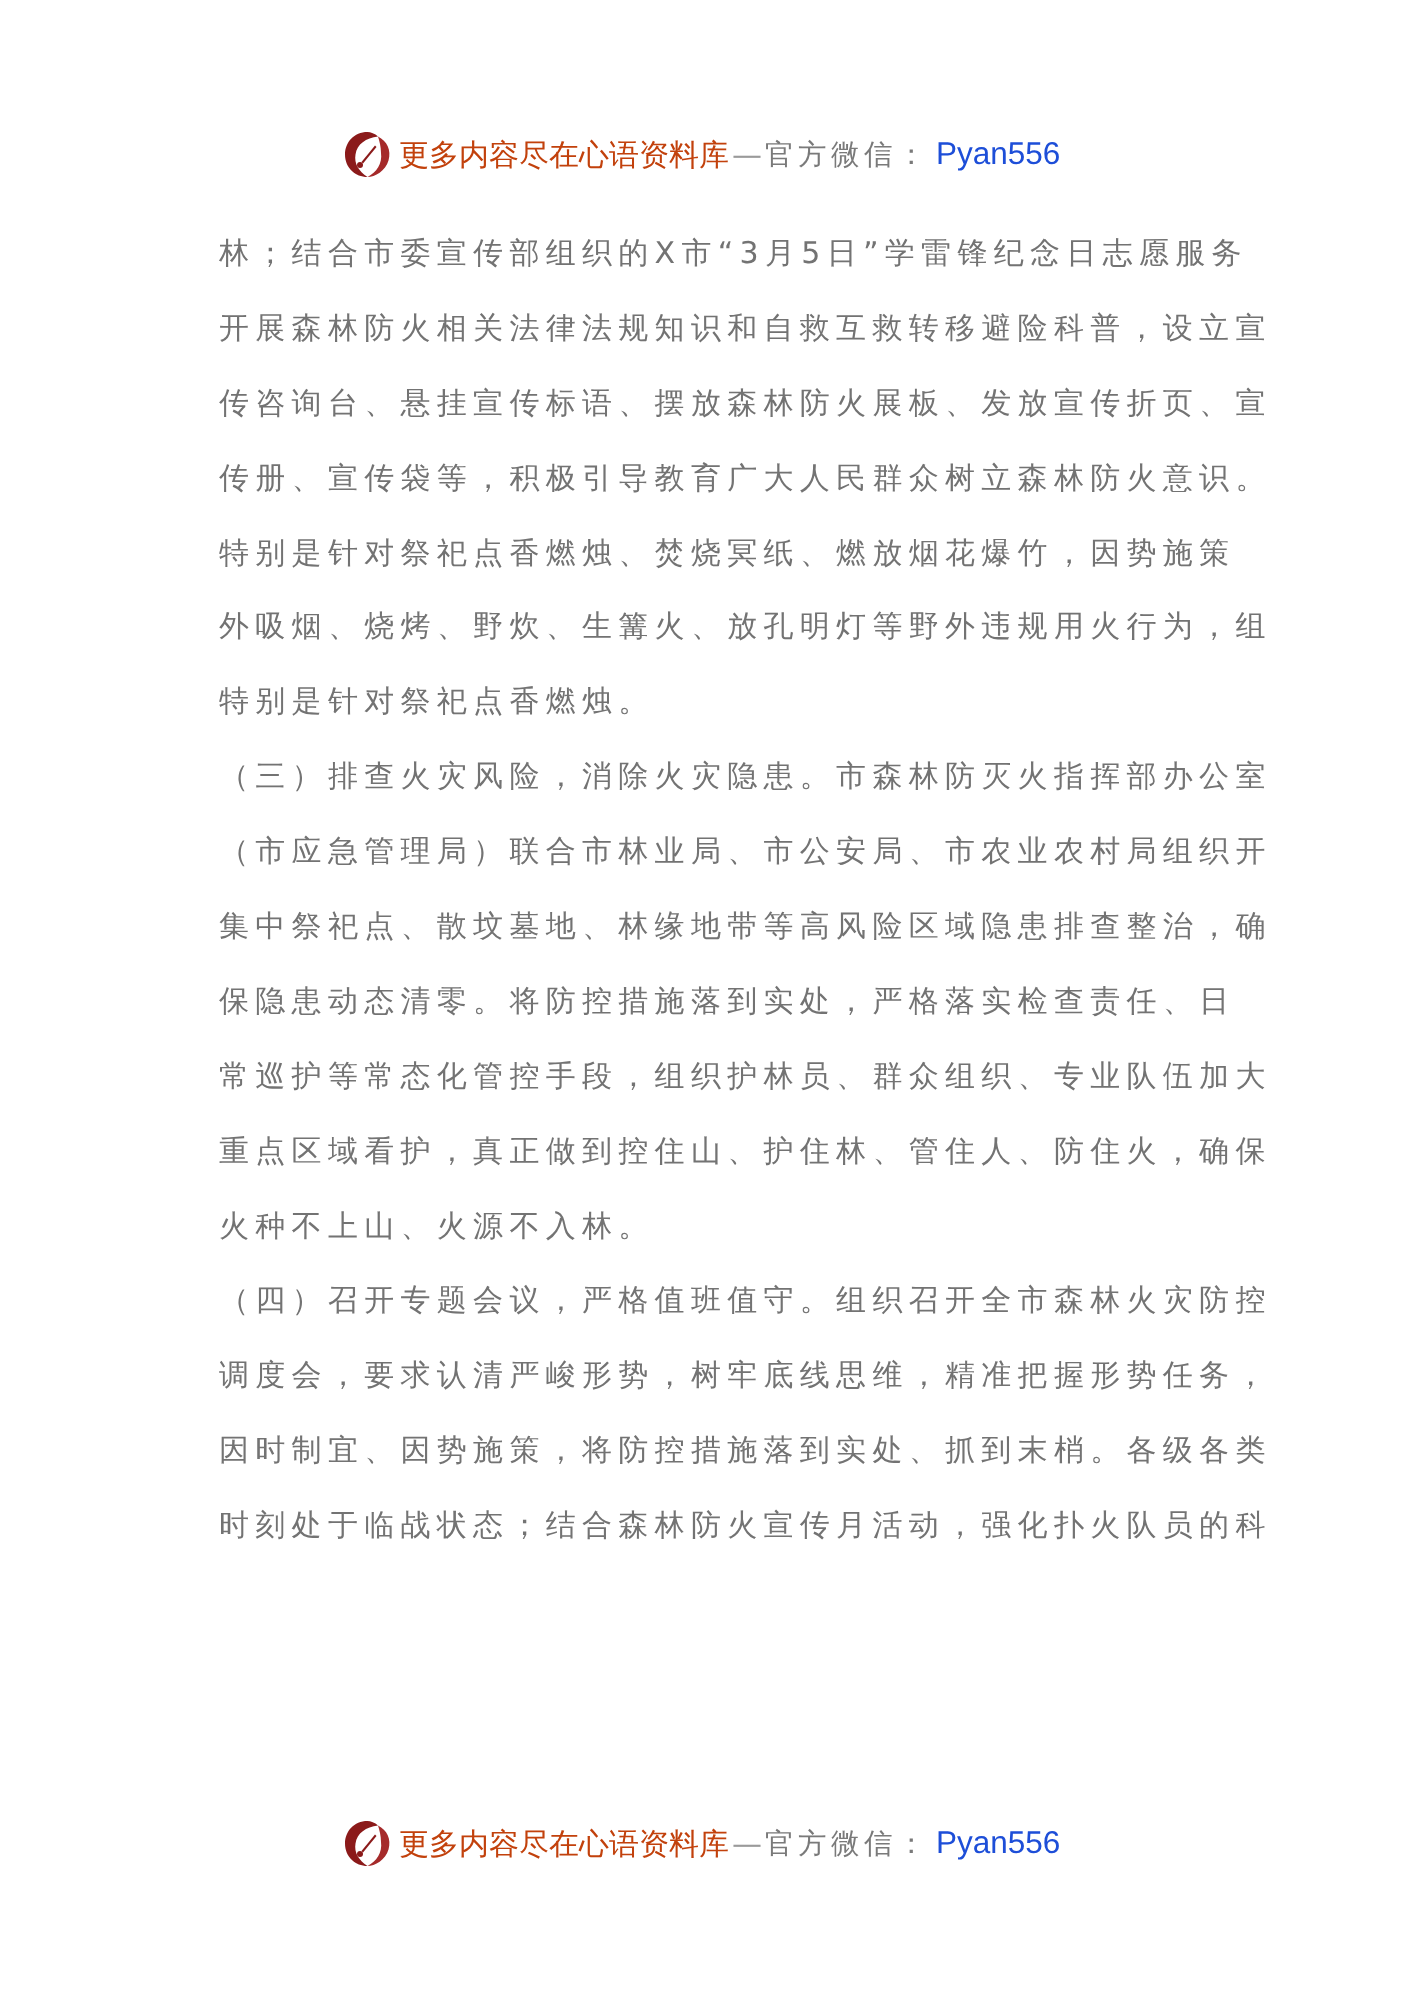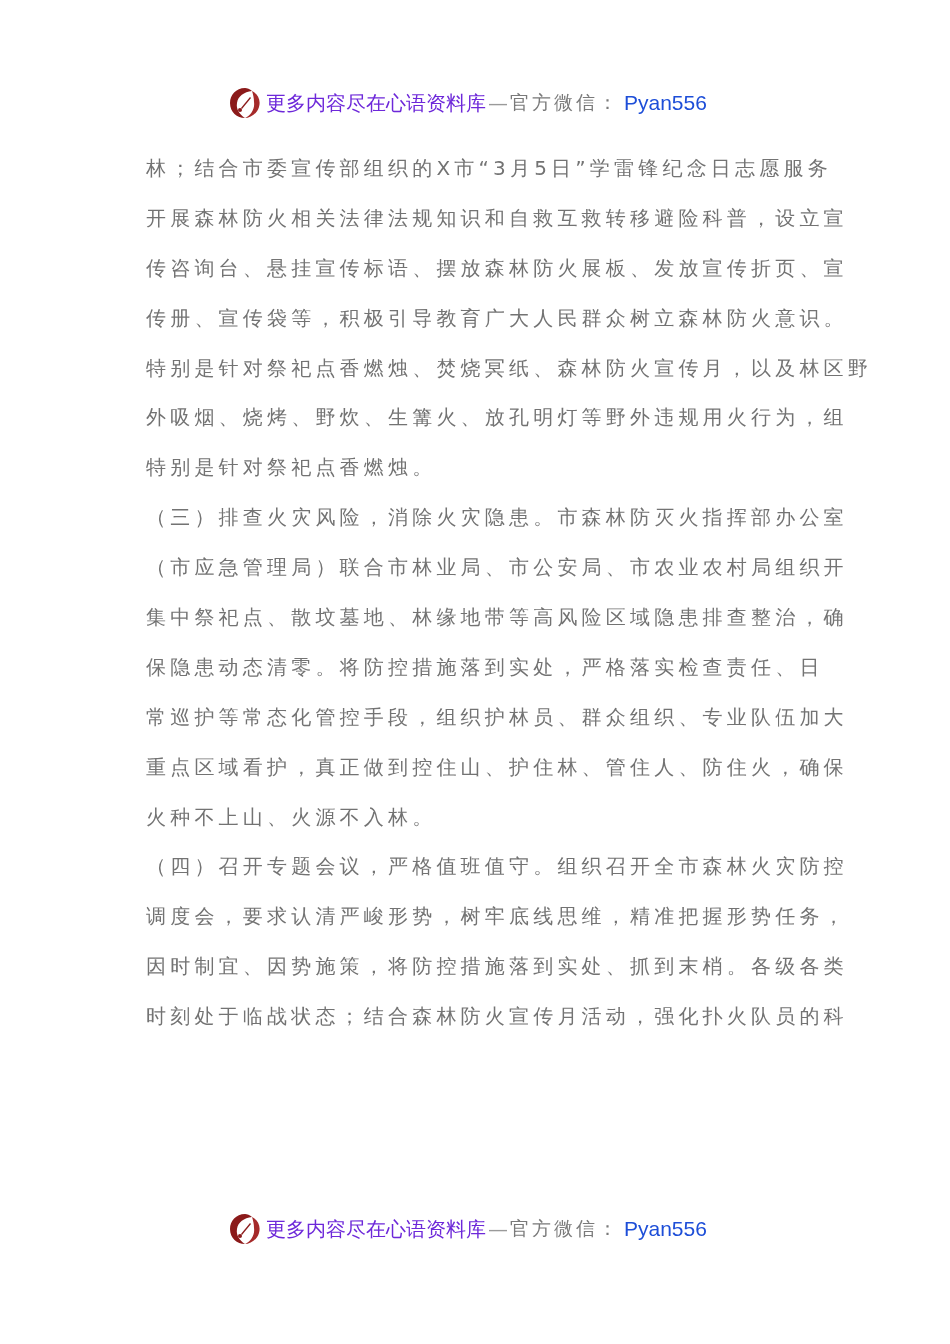--- a/index.html
+++ b/index.html
@@ -2,21 +2,21 @@
 <html><head>
 <meta charset="utf-8">
 <style>
   html, body { margin: 0; padding: 0; background: #ffffff; }
   body { width: 950px; height: 1344px; position: relative; overflow: hidden;
          font-family: "DejaVu Sans", "Liberation Sans", sans-serif; }
   .banner { position: absolute; left: 228px; height: 40px; display: flex; align-items: center; }
   .banner.top { top: 83px; }
   .banner.bottom { top: 1209px; }
   .logo { width: 34px; height: 34px; margin-right: 4px; }
-  .banner-main { color: #6d28d9; font-family: "DejaVu Serif", "Liberation Serif", serif; font-size: 20px; letter-spacing: 0px; }
+  .banner-main { color: #c2410c; font-family: "DejaVu Serif", "Liberation Serif", serif; font-size: 20px; letter-spacing: 0px; }
   .banner-dash { color: #9a9a9a; font-size: 20px; margin: 0 2px; }
   .banner-wx { color: #7a7a7a; font-family: "DejaVu Serif", "Liberation Serif", serif; font-size: 19px; letter-spacing: 3px; }
   .banner-id { color: #1d4ed8; font-family: "Liberation Sans", sans-serif; font-size: 21px; margin-left: 4px; }
   .body-text { position: absolute; left: 146px; top: 150px; width: 670px; }
   .line { height: 49.9px; line-height: 36px; font-size: 20px; color: #737373;
           letter-spacing: 4.2px; white-space: nowrap; overflow: visible; }
 </style>
 </head>
 <body>
 
@@ -32,21 +32,21 @@
   <span class="banner-dash">—</span>
   <span class="banner-wx">官方微信：</span>
   <span class="banner-id">Pyan556</span>
 </div>
 
 <div class="body-text">
   <div class="line">林；结合市委宣传部组织的X市“3月5日”学雷锋纪念日志愿服务</div>
   <div class="line">开展森林防火相关法律法规知识和自救互救转移避险科普，设立宣</div>
   <div class="line">传咨询台、悬挂宣传标语、摆放森林防火展板、发放宣传折页、宣</div>
   <div class="line">传册、宣传袋等，积极引导教育广大人民群众树立森林防火意识。</div>
-  <div class="line">特别是针对祭祀点香燃烛、焚烧冥纸、森林防火宣传月，以及林区野</div>
+  <div class="line">特别是针对祭祀点香燃烛、焚烧冥纸、燃放烟花爆竹，因势施策</div>
   <div class="line">外吸烟、烧烤、野炊、生篝火、放孔明灯等野外违规用火行为，组</div>
   <div class="line">特别是针对祭祀点香燃烛。</div>
   <div class="line">（三）排查火灾风险，消除火灾隐患。市森林防灭火指挥部办公室</div>
   <div class="line">（市应急管理局）联合市林业局、市公安局、市农业农村局组织开</div>
   <div class="line">集中祭祀点、散坟墓地、林缘地带等高风险区域隐患排查整治，确</div>
   <div class="line">保隐患动态清零。将防控措施落到实处，严格落实检查责任、日</div>
   <div class="line">常巡护等常态化管控手段，组织护林员、群众组织、专业队伍加大</div>
   <div class="line">重点区域看护，真正做到控住山、护住林、管住人、防住火，确保</div>
   <div class="line">火种不上山、火源不入林。</div>
   <div class="line">（四）召开专题会议，严格值班值守。组织召开全市森林火灾防控</div>

